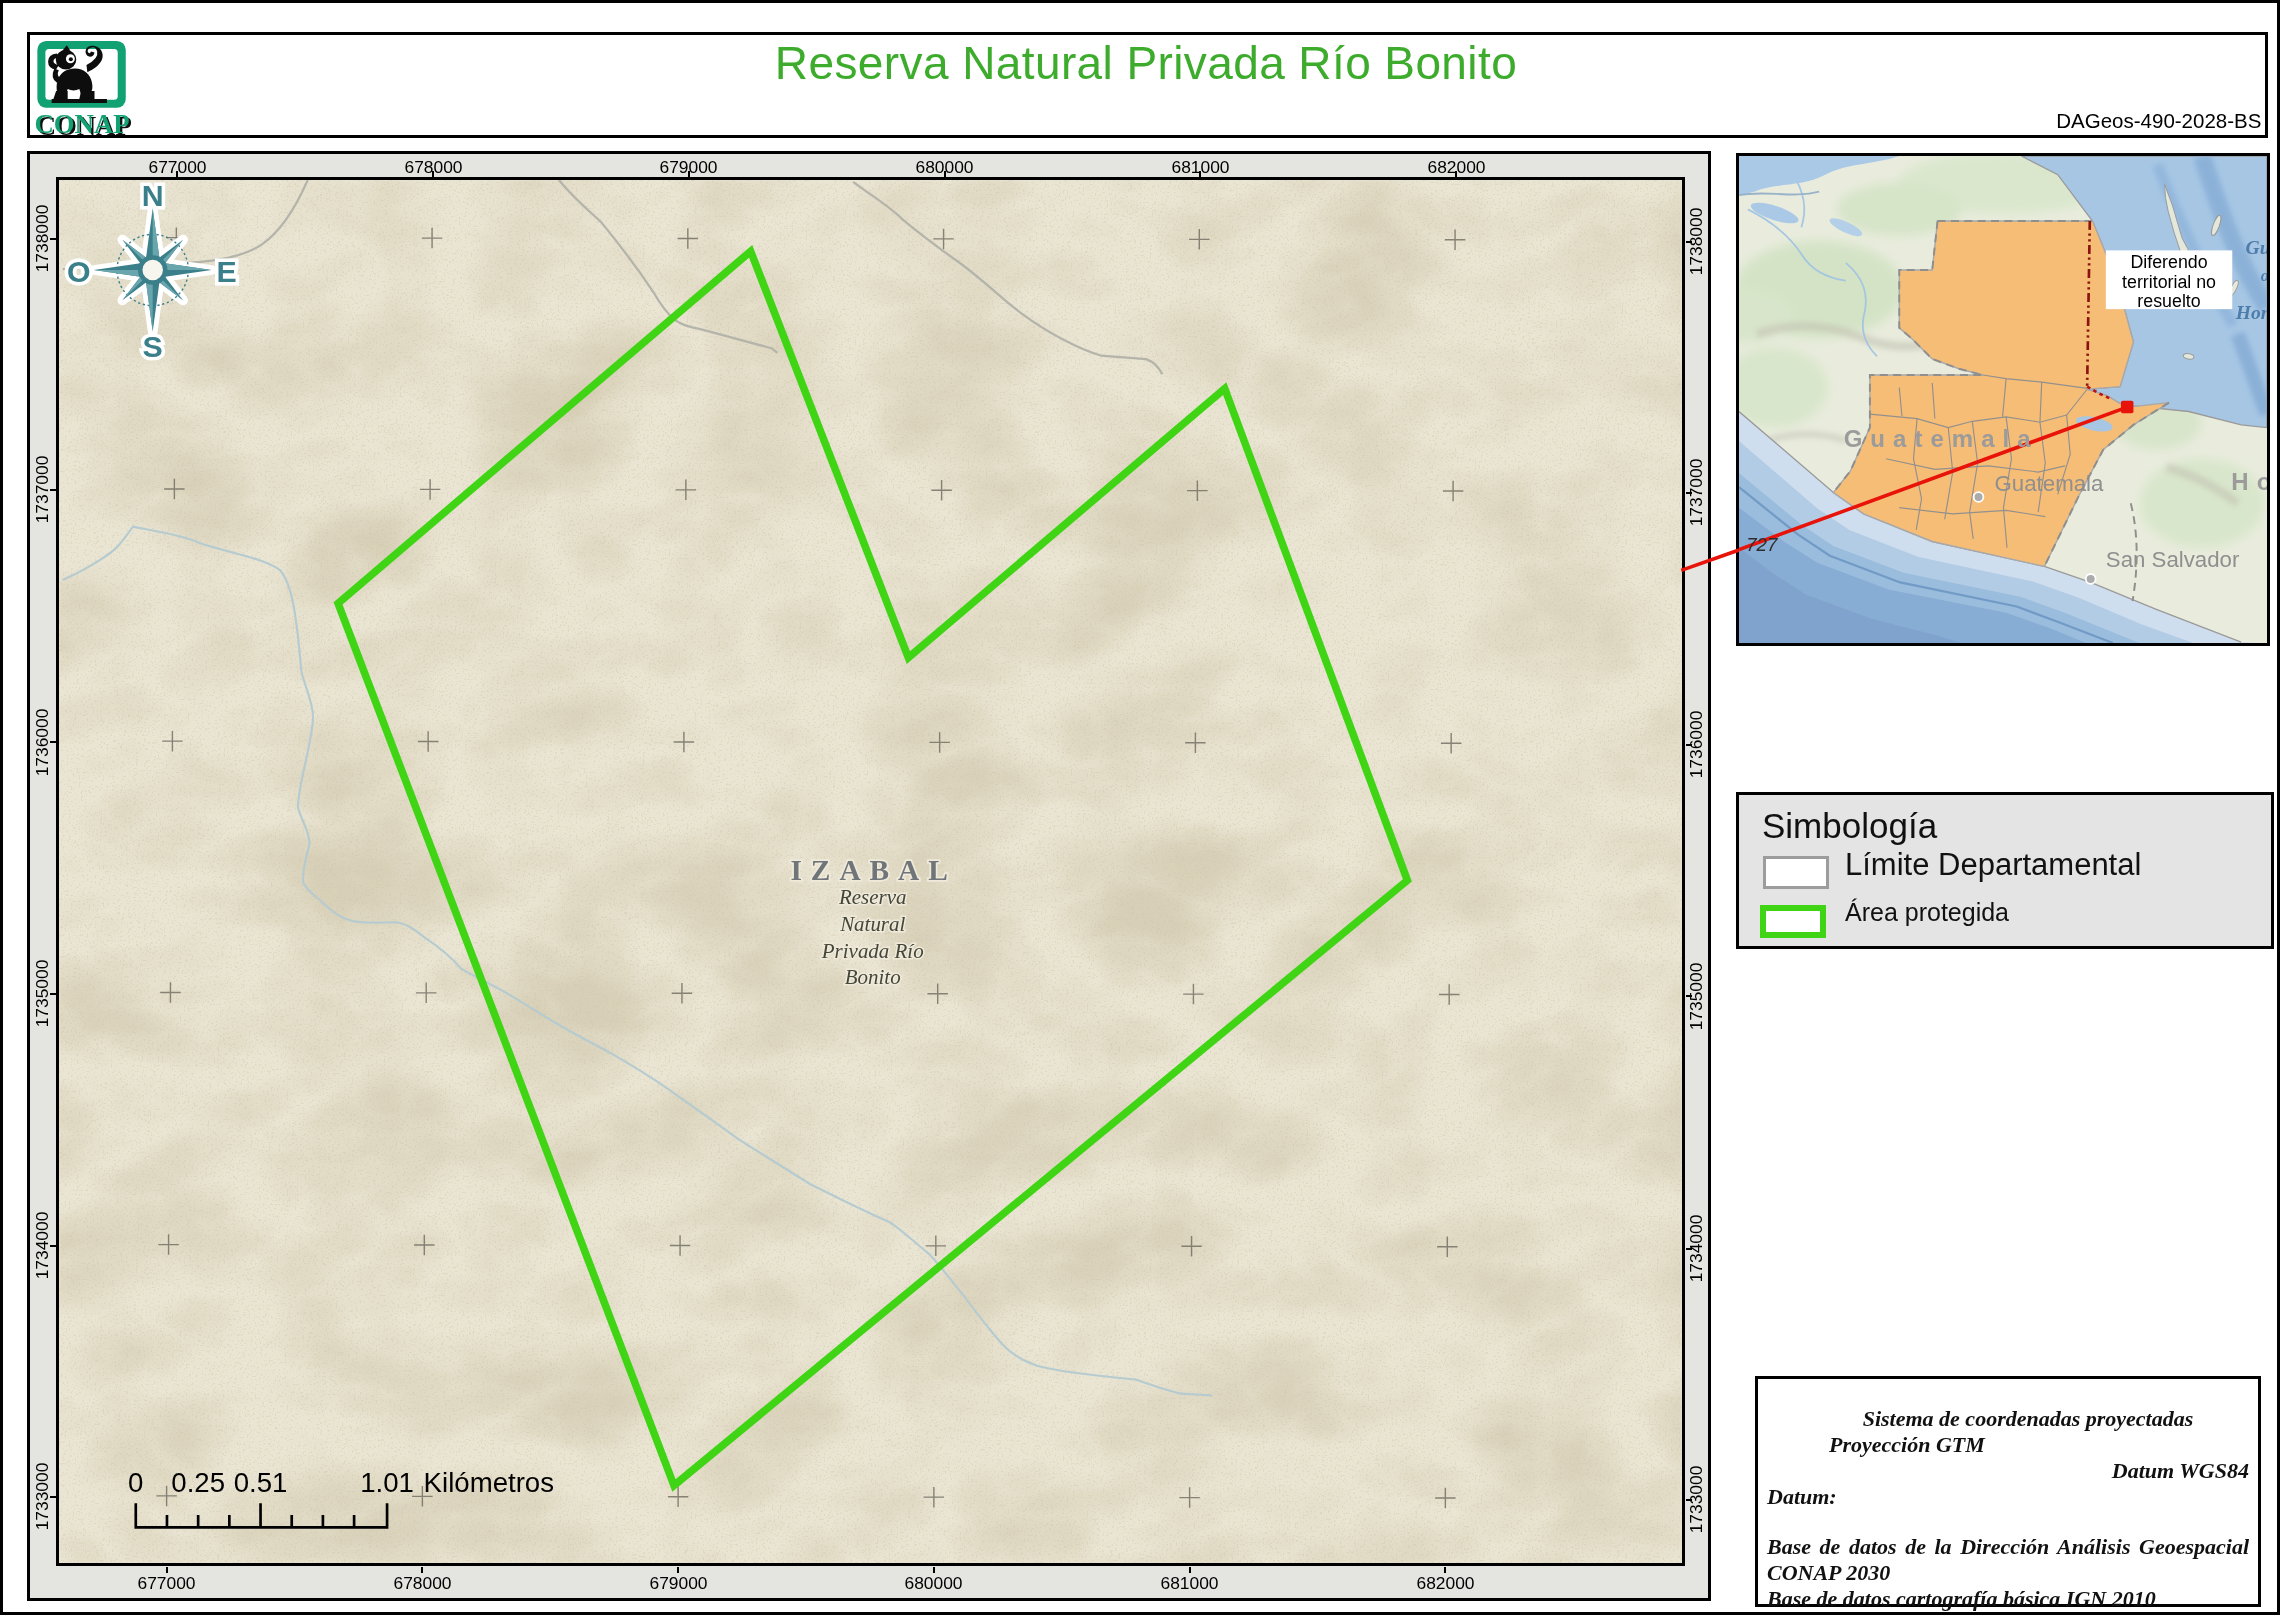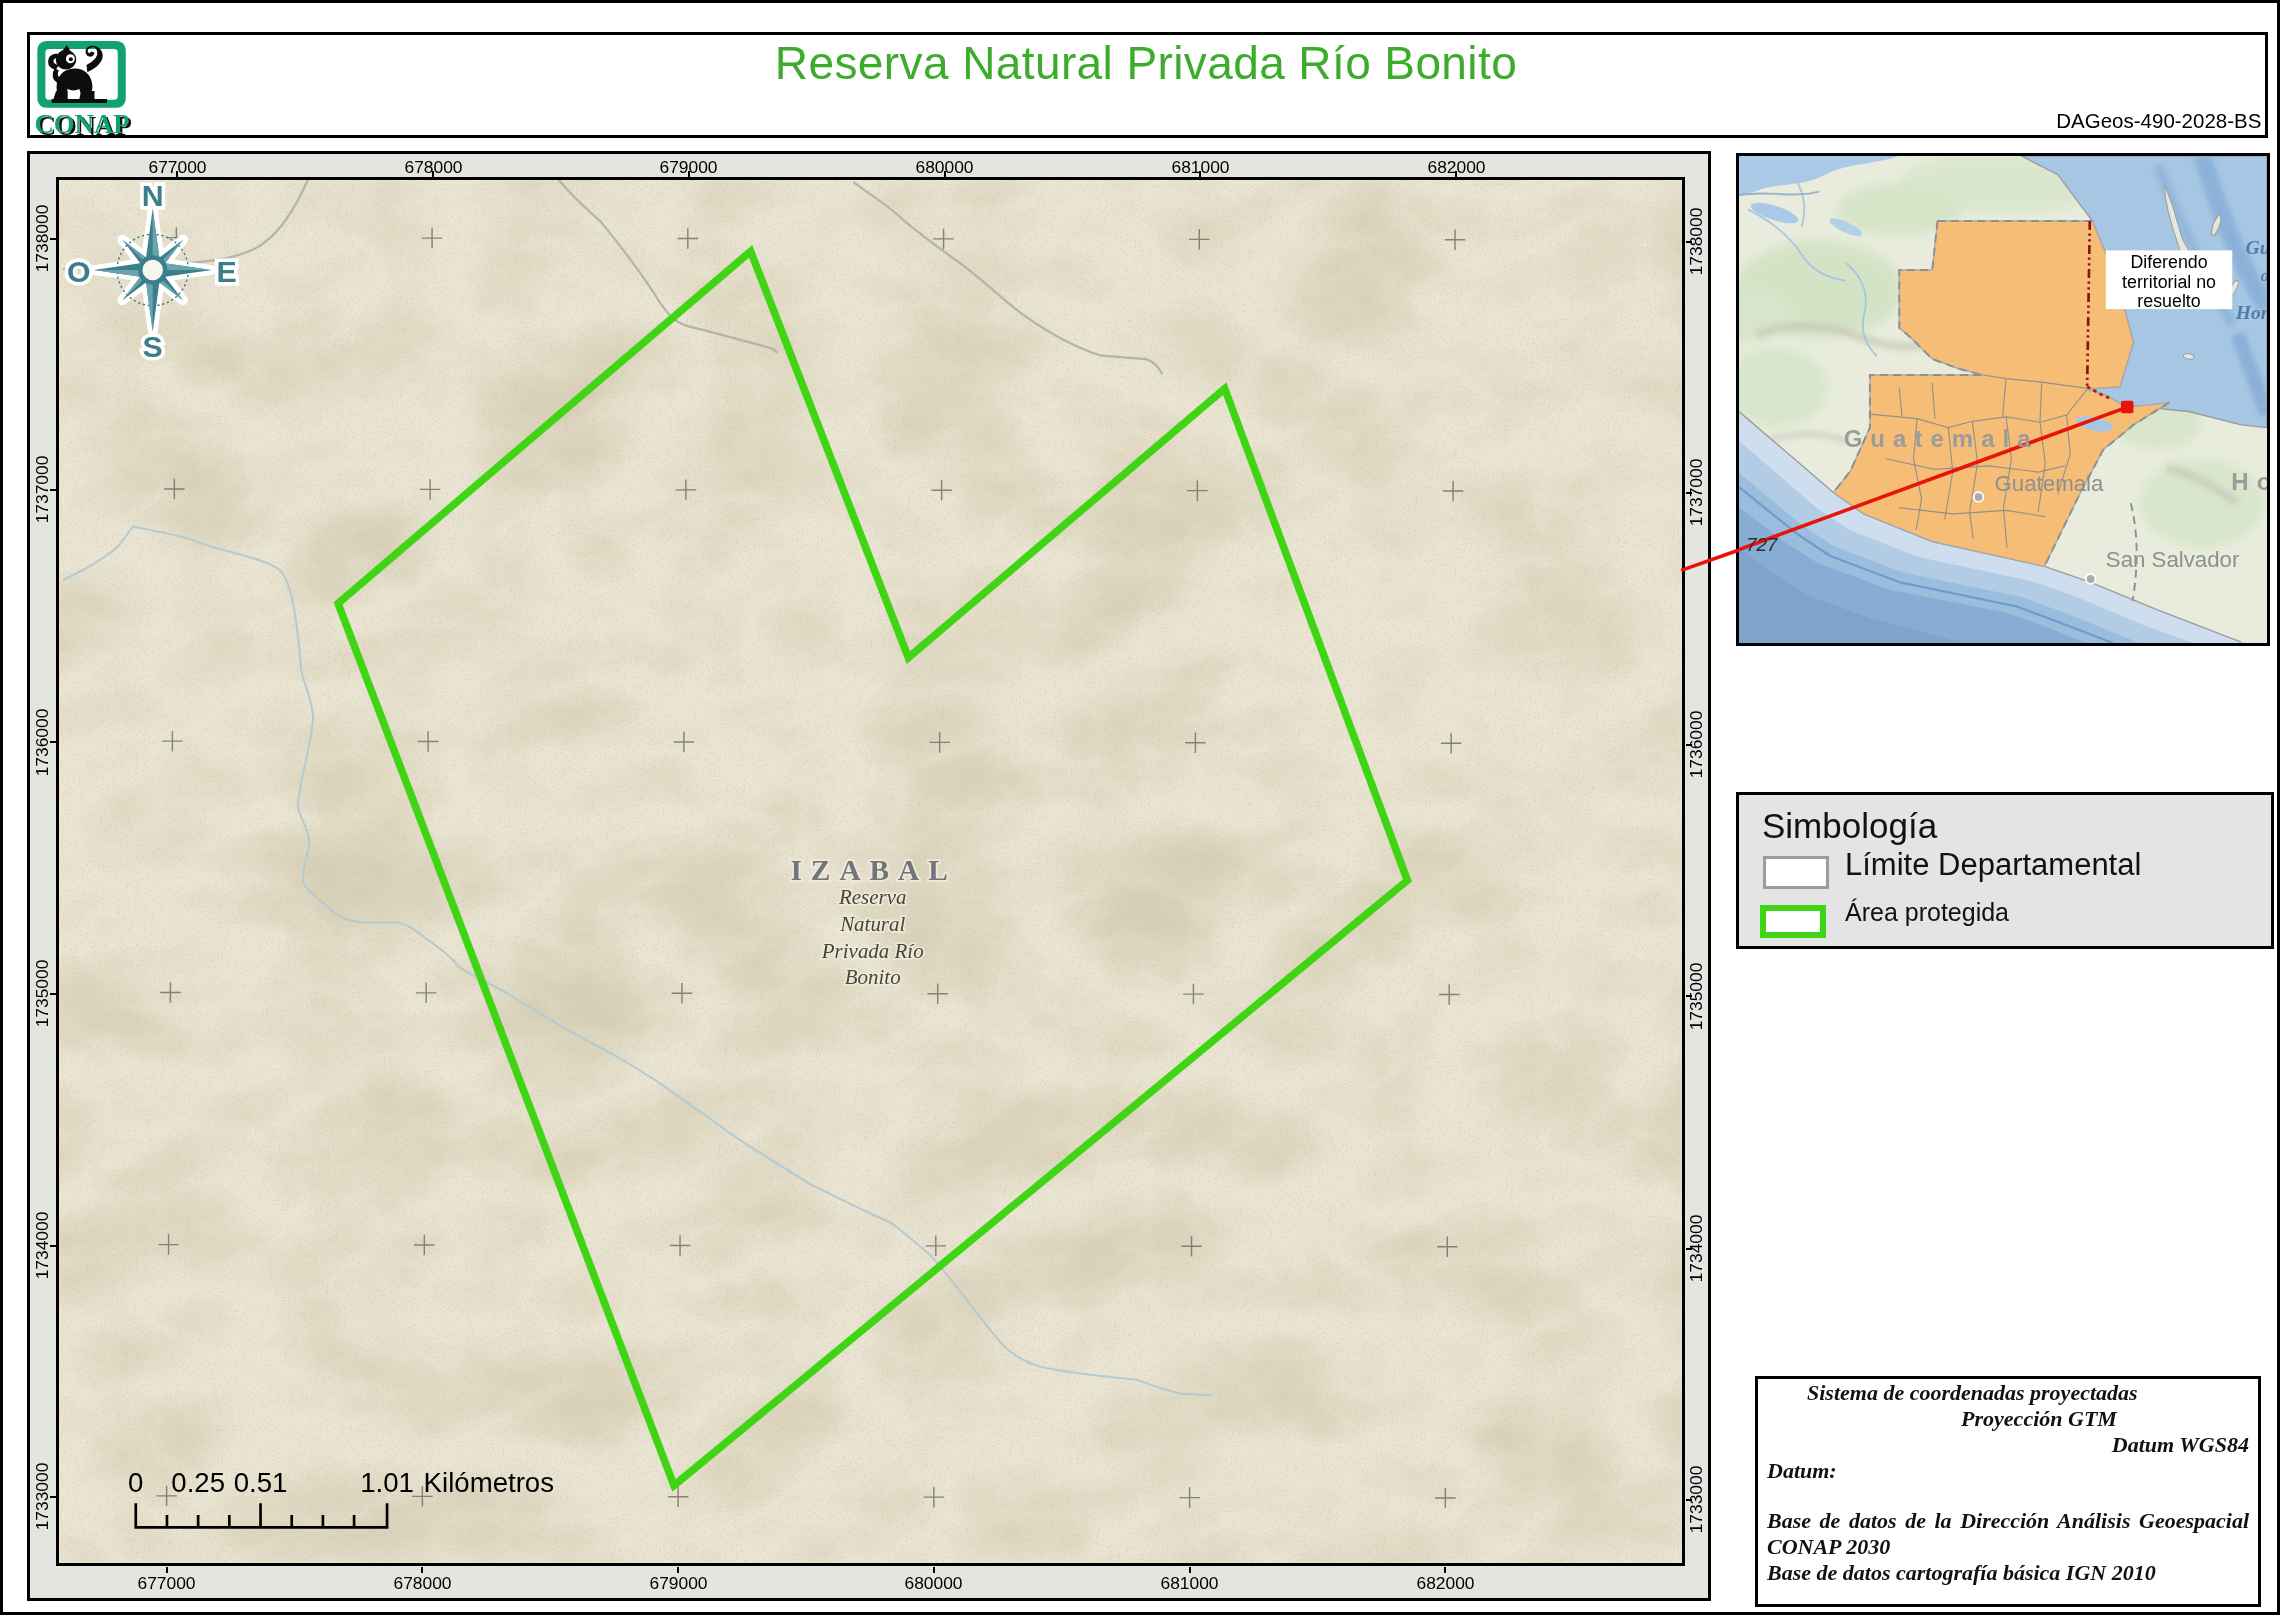--- a/index.html
+++ b/index.html
@@ -360,21 +360,21 @@
   <line x1="7" y1="34" x2="72" y2="11" stroke="#e81309" stroke-width="4"></line>
 </svg>
 <div class="abs" id="legendbox">
   <div class="abs" style="left:23px;top:10.7px;font-size:35px;color:#111;">Simbología</div>
   <div class="abs" style="left:24px;top:61px;width:60px;height:27px;border:3.6px solid #9c9c9c;background:#fff;"></div>
   <div class="abs" style="left:106px;top:52px;font-size:31px;color:#111;">Límite Departamental</div>
   <div class="abs" style="left:21.4px;top:110px;width:54px;height:21.4px;border:6.2px solid #3fd414;background:#fff;"></div>
   <div class="abs" style="left:106px;top:103px;font-size:25px;color:#111;">Área protegida</div>
 </div>
 <div class="abs" id="infobox">
-  <div class="il" style="margin-top:1px;padding-left:49px;">Sistema de coordenadas proyectadas</div>
-  <div class="il" style="text-align:center;padding-left:71px;">Proyección GTM</div>
+  <div class="il" style="margin-top:27px;text-align:center;padding-left:49px;">Sistema de coordenadas proyectadas</div>
+  <div class="il" style="text-align:left;padding-left:71px;">Proyección GTM</div>
   <div class="il" style="text-align:right;padding-left:71px;">Datum WGS84</div>
   <div class="il">Datum:</div>
   <div class="il" style="text-align:justify;text-align-last:justify;margin-top:24px;">Base de datos de la Dirección Análisis Geoespacial</div>
   <div class="il">CONAP 2030</div>
   <div class="il">Base de datos cartografía básica IGN 2010</div>
 </div>
 
 
 </body></html>

